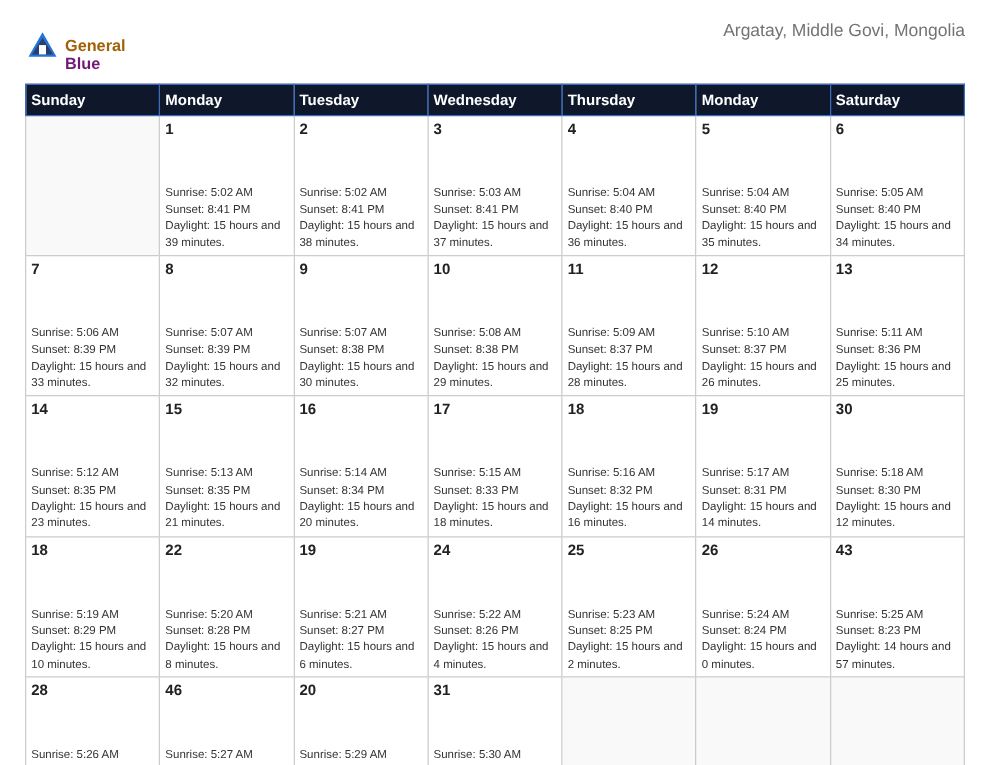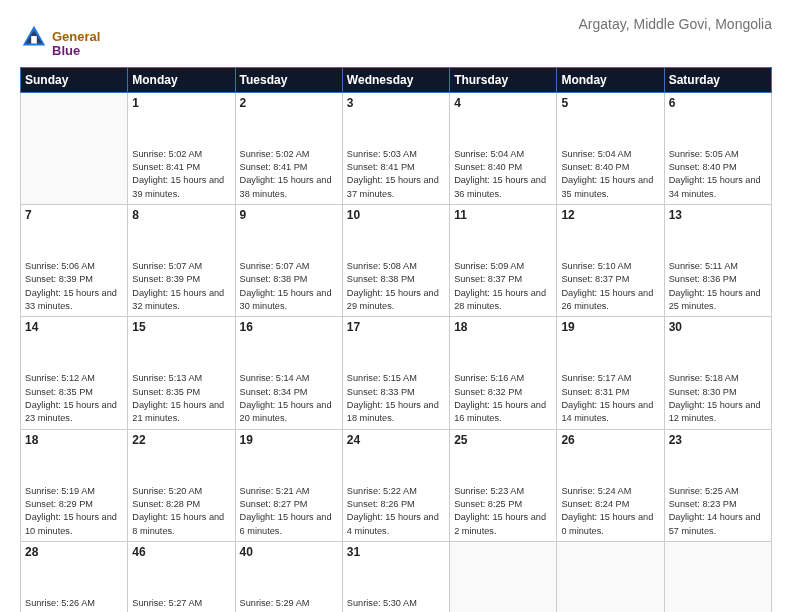--- a/index.html
+++ b/index.html
@@ -237,35 +237,35 @@
           </td>
           <td>
             <span class="day-num">25</span>
 <div class="day-info">Sunrise: 5:23 AM<br>Sunset: 8:25 PM<br>Daylight: 15 hours and 2 minutes.</div>
           </td>
           <td>
             <span class="day-num">26</span>
 <div class="day-info">Sunrise: 5:24 AM<br>Sunset: 8:24 PM<br>Daylight: 15 hours and 0 minutes.</div>
           </td>
           <td>
-            <span class="day-num">23</span>
+            <span class="day-num">43</span>
 <div class="day-info">Sunrise: 5:25 AM<br>Sunset: 8:23 PM<br>Daylight: 14 hours and 57 minutes.</div>
           </td>
         </tr>
         <tr class="last-row">
           <td>
             <span class="day-num">28</span>
 <div class="day-info">Sunrise: 5:26 AM<br>Sunset: 8:22 PM<br>Daylight: 14 hours and 55 minutes.</div>
           </td>
           <td>
             <span class="day-num">46</span>
 <div class="day-info">Sunrise: 5:27 AM<br>Sunset: 8:21 PM<br>Daylight: 14 hours and 53 minutes.</div>
           </td>
           <td>
-            <span class="day-num">40</span>
+            <span class="day-num">20</span>
 <div class="day-info">Sunrise: 5:29 AM<br>Sunset: 8:20 PM<br>Daylight: 14 hours and 50 minutes.</div>
           </td>
           <td>
             <span class="day-num">31</span>
 <div class="day-info">Sunrise: 5:30 AM<br>Sunset: 8:18 PM<br>Daylight: 14 hours and 48 minutes.</div>
           </td>
           <td class="empty-cell"></td>
           <td class="empty-cell"></td>
           <td class="empty-cell"></td>
         </tr>

